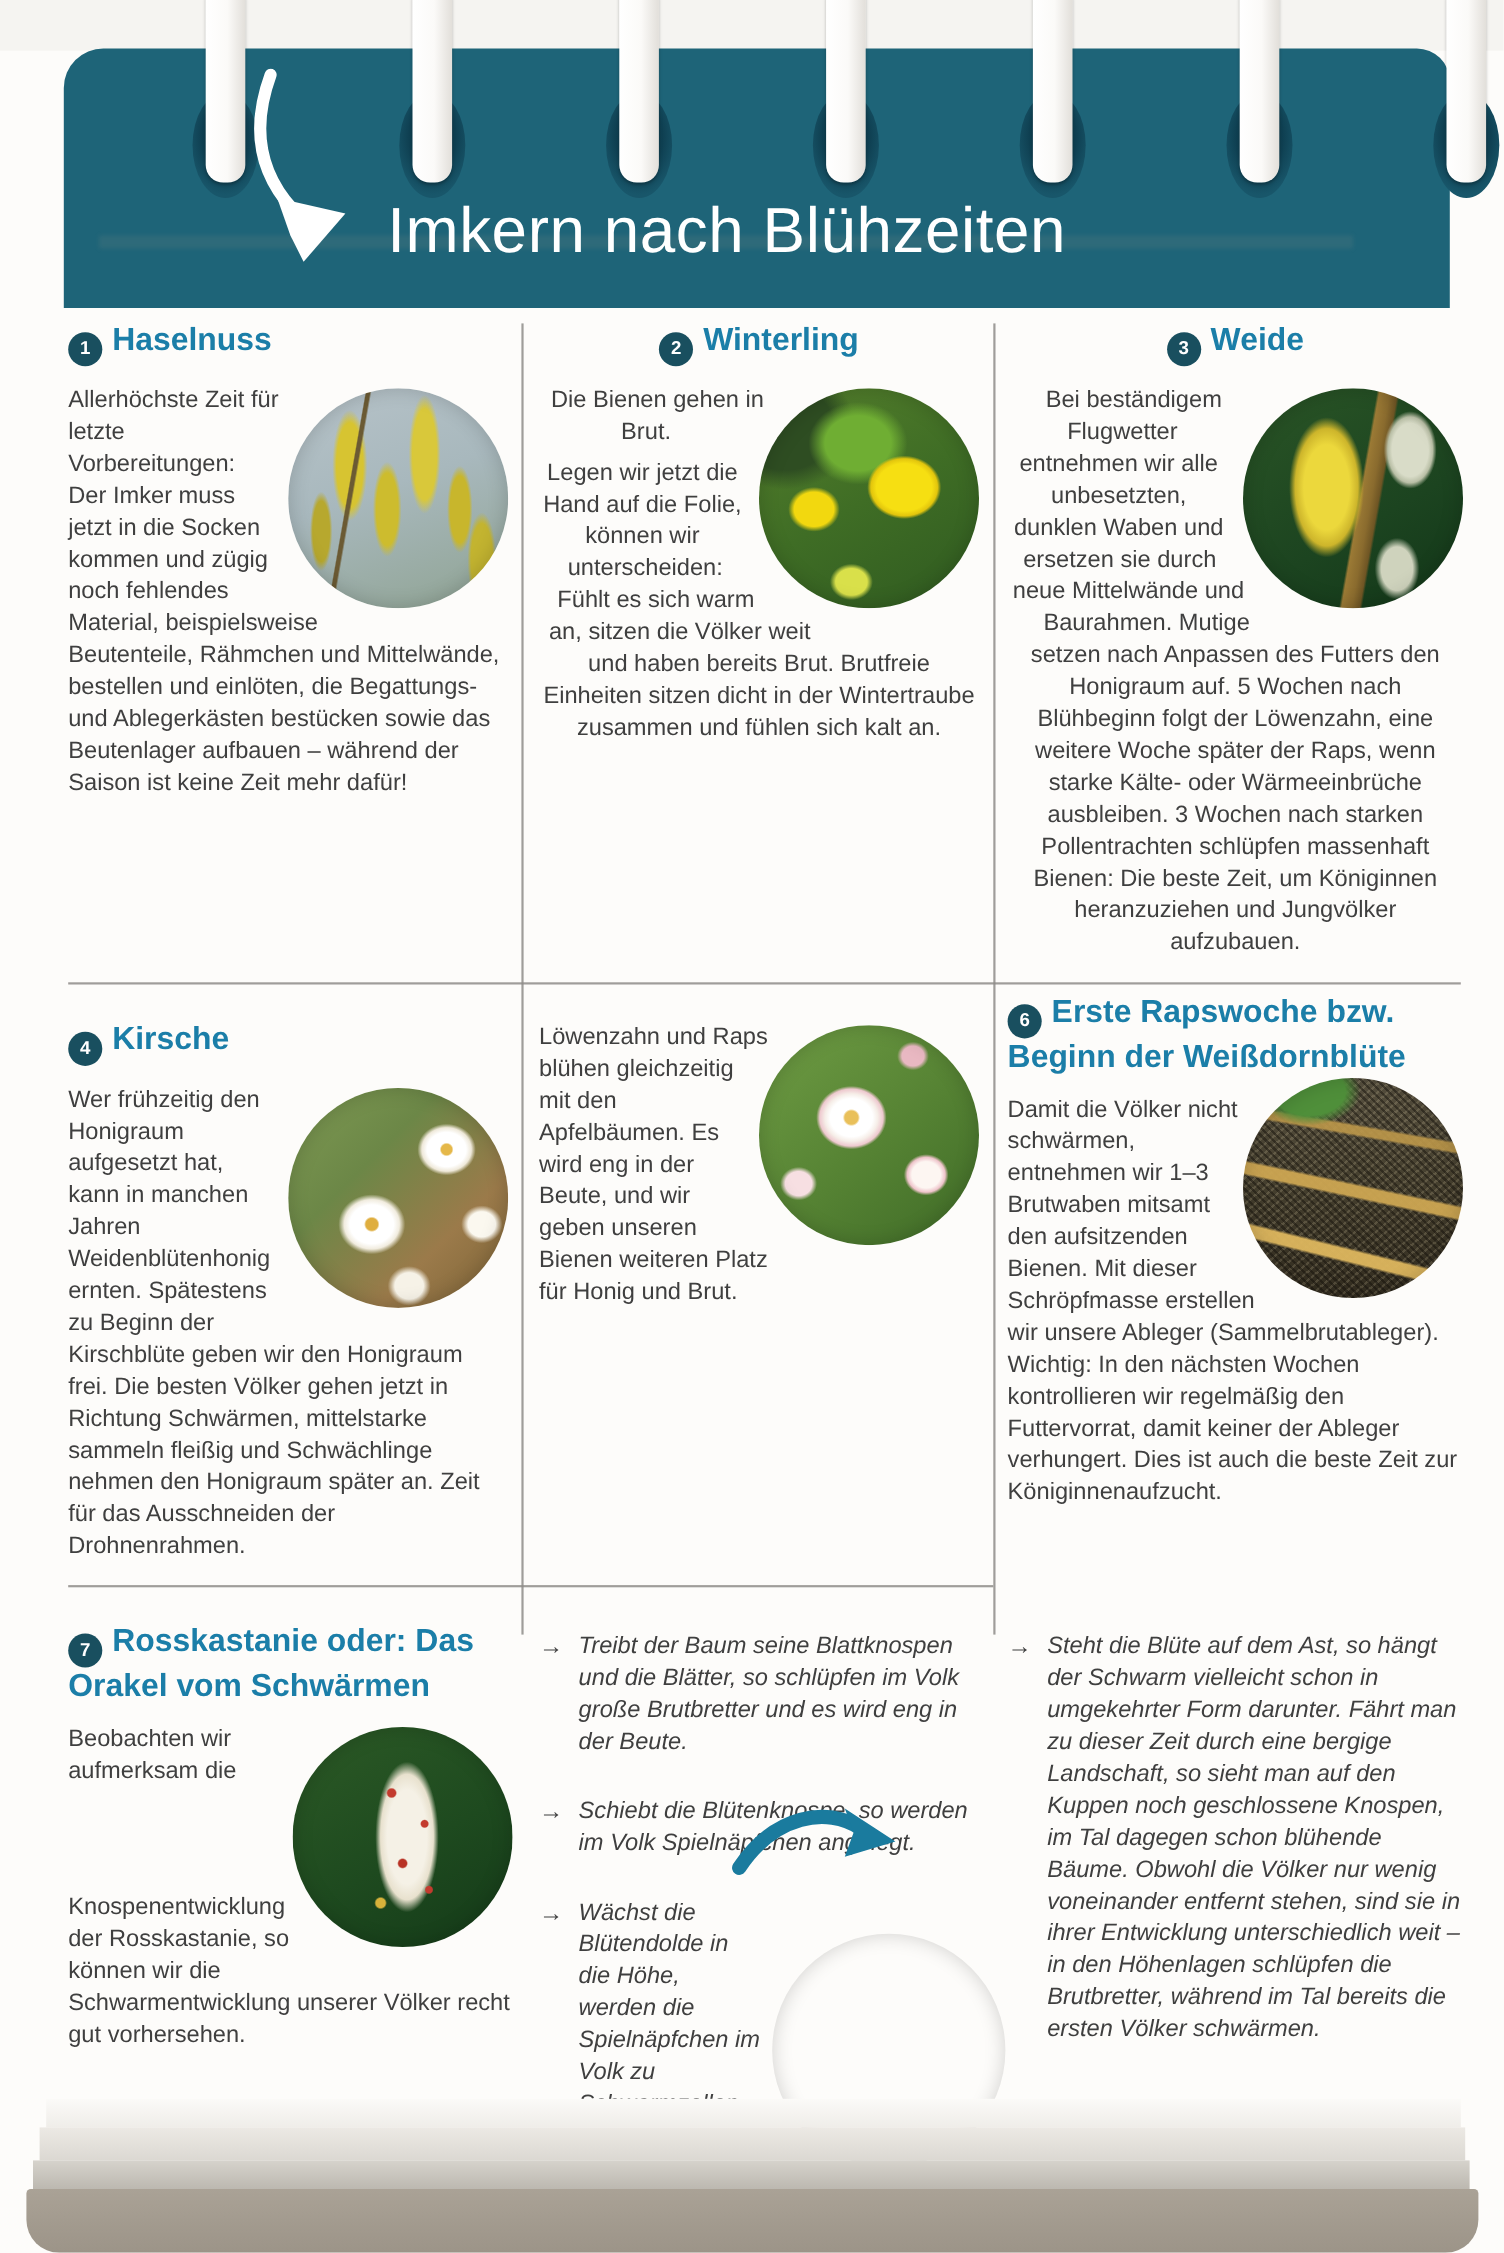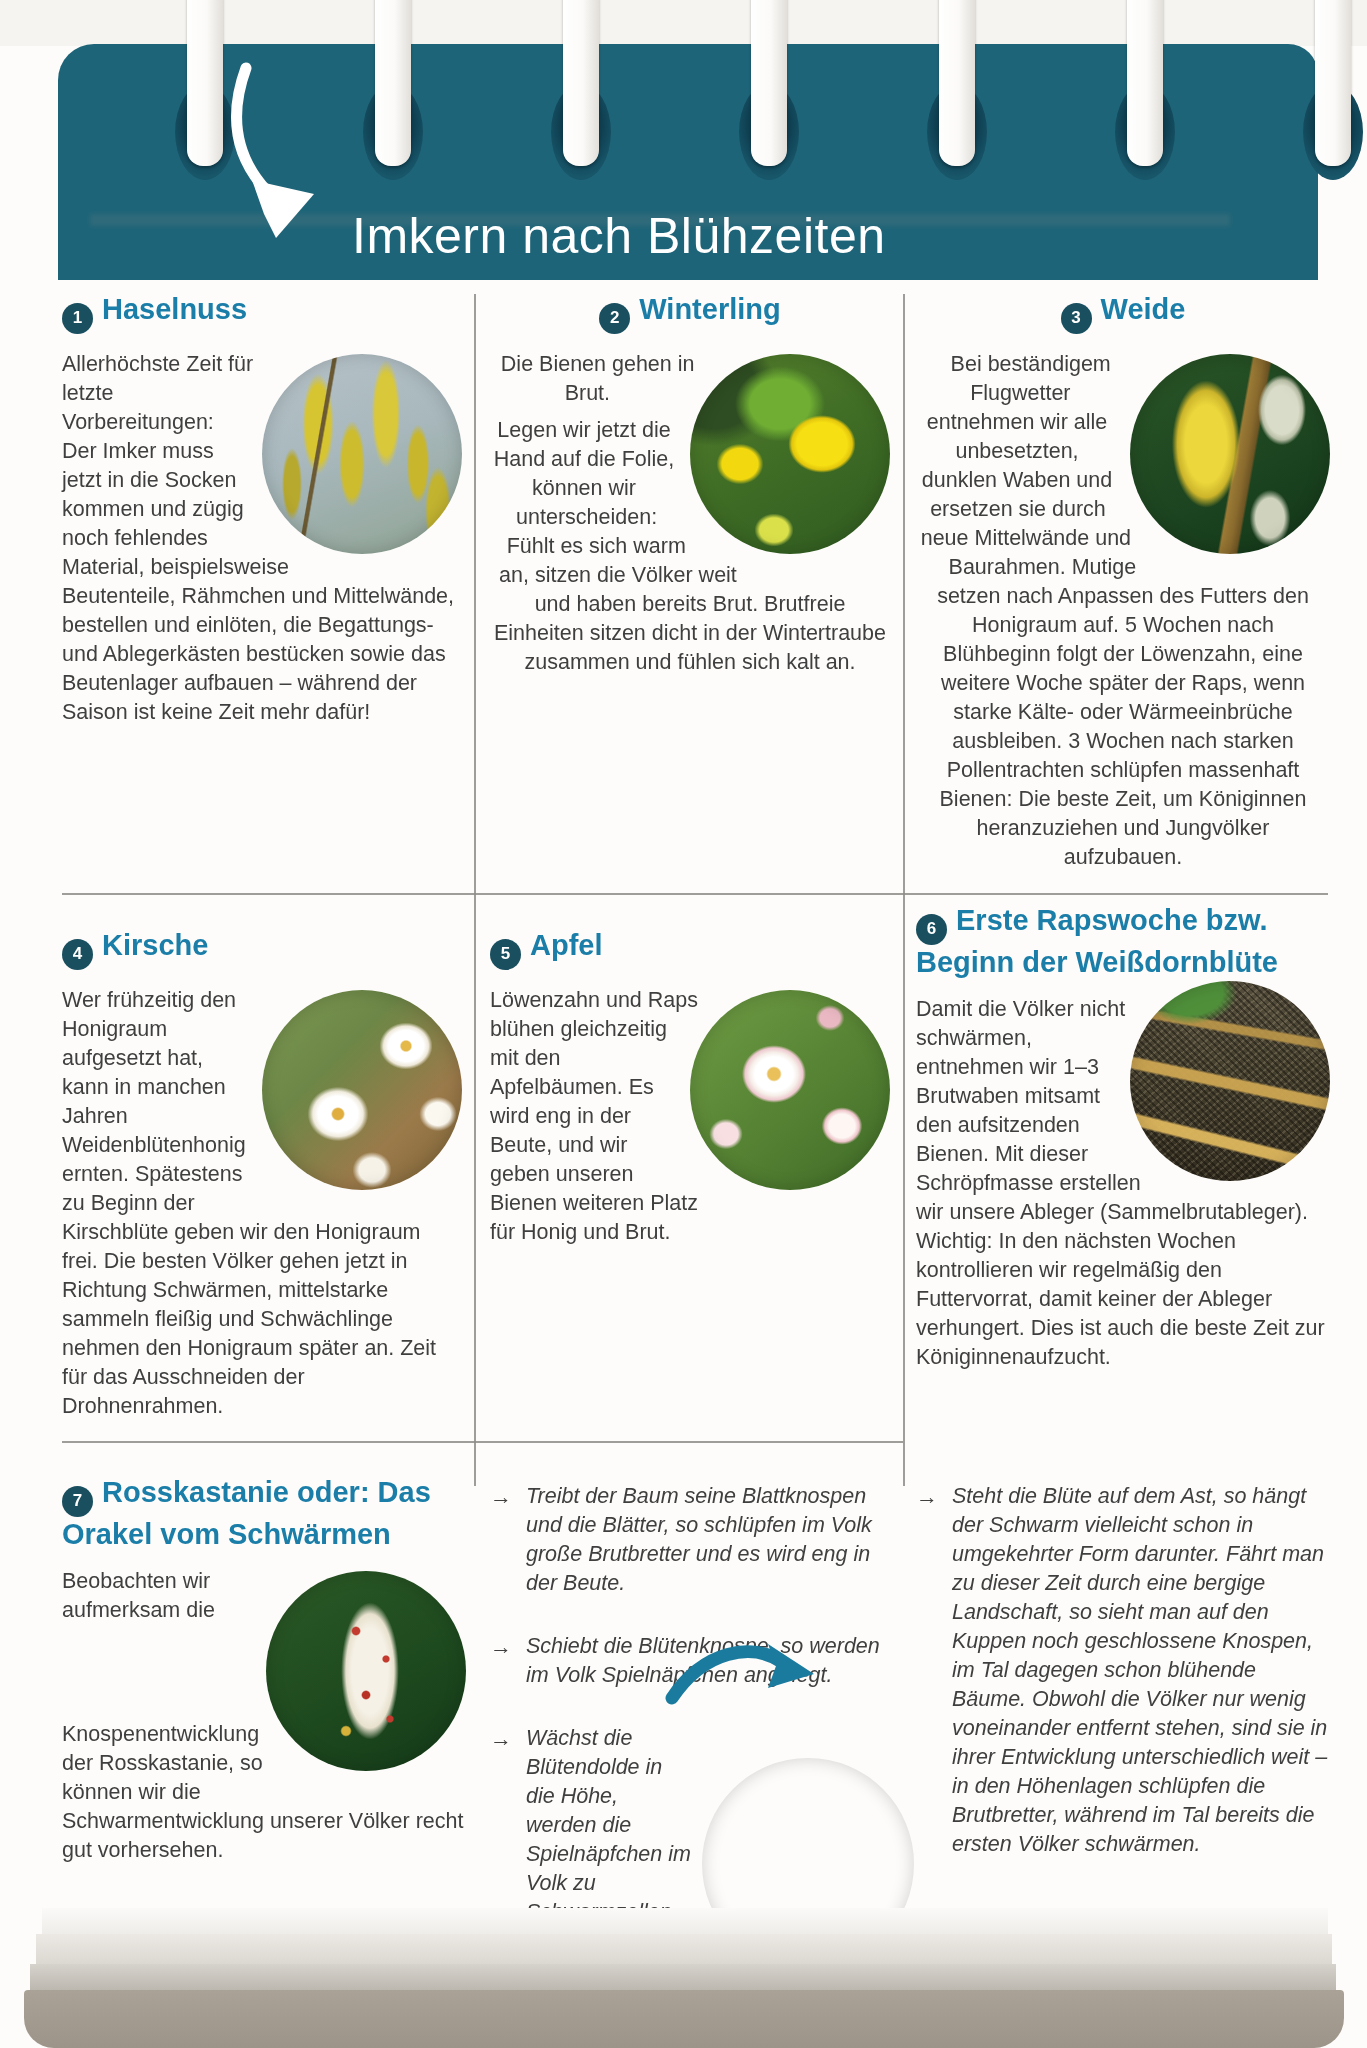--- a/index.html
+++ b/index.html
@@ -21,21 +21,21 @@
     width:60px;height:96px;top:84px;border-radius:50%;z-index:2;
     background:radial-gradient(60% 55% at 50% 42%, #0b3745 0%, #0f4052 60%, #18566a 100%);
   }
   .ring-tab{
     width:36px;height:170px;top:-4px;border-radius:0 0 16px 16px;z-index:3;
     background:linear-gradient(to right,#ffffff 0%,#fbfaf8 55%,#e2dfda 100%);
     box-shadow:0 2px 3px rgba(0,0,0,.28);
   }
   .page-title{
     left:352px;top:176px;z-index:4;color:#ffffff;
-    font-size:50px;letter-spacing:.5px;font-weight:400;white-space:nowrap;margin-top:31px;
+    font-size:58px;letter-spacing:.5px;font-weight:400;white-space:nowrap;
   }
   .header-arrow{left:218px;top:62px;z-index:4;}
 
   
   .vdiv{width:2px;background:#8e8c88;opacity:.85;z-index:5;}
   .hdiv{height:2px;background:#8e8c88;opacity:.85;z-index:5;}
 
   
   .sec{z-index:6;}
   .sec h2{
@@ -195,21 +195,20 @@
 
 <section class="abs sec" style="left:62px;top:928px;width:400px;">
   <h2><span class="badge">4</span><span>Kirsche</span></h2>
   <div class="body">
     <div class="photo p-kirsche"></div>
     <p>Wer frühzeitig den Honigraum aufgesetzt hat, kann in manchen Jahren Weidenblütenhonig ernten. Spätestens zu Beginn der Kirschblüte geben wir den Honigraum frei. Die besten Völker gehen jetzt in Richtung Schwärmen, mittelstarke sammeln fleißig und Schwächlinge nehmen den Honigraum später an. Zeit für das Ausschneiden der Drohnenrahmen.</p>
   </div>
 </section>
 
 <section class="abs sec" style="left:490px;top:928px;width:400px;">
-  <h2><span class="badge">5</span><span>Apfel</span></h2>
   <div class="body">
     <div class="photo p-apfel"></div>
     <p>Löwenzahn und Raps blühen gleichzeitig mit den Apfelbäumen. Es wird eng in der Beute, und wir geben unseren Bienen weiteren Platz für Honig und Brut.</p>
   </div>
 </section>
 
 <section class="abs sec" style="left:916px;top:903px;width:414px;">
   <h2><span class="badge">6</span><span>Erste Rapswoche bzw. Beginn der Weißdornblüte</span></h2>
   <div class="body">
     <div class="photo p-bees" style="margin-top:-14px;"></div>

